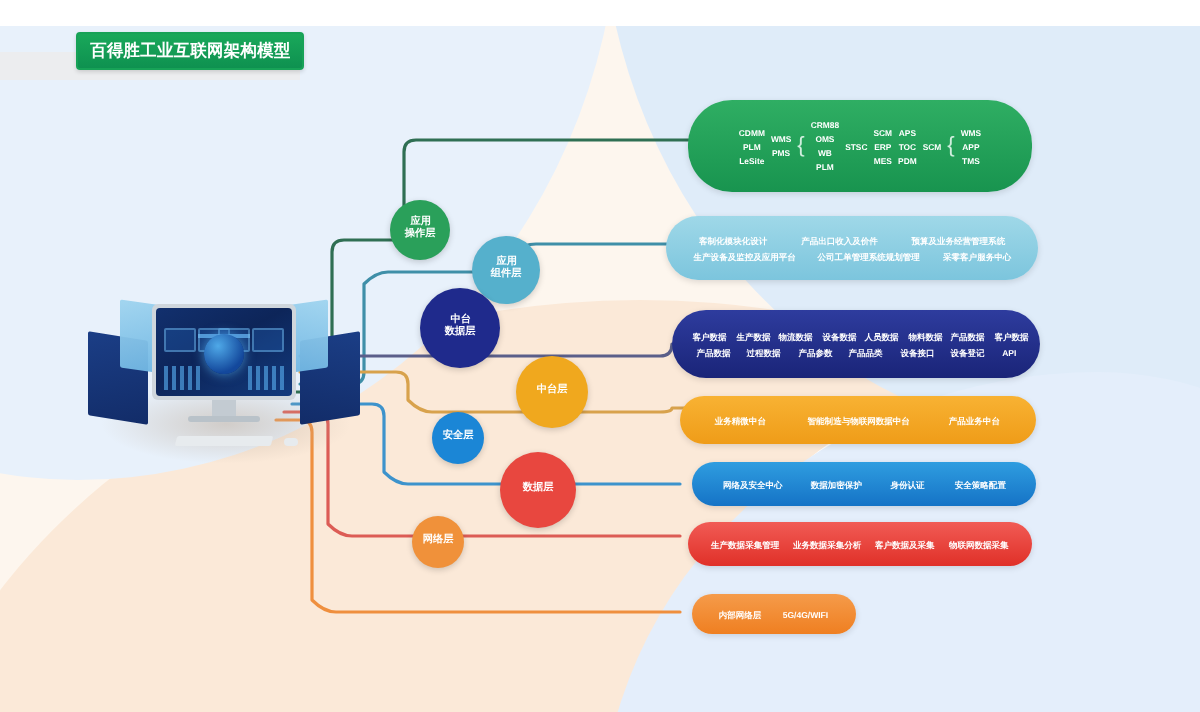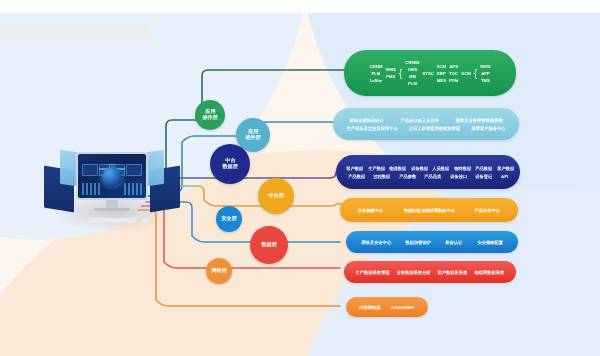--- a/index.html
+++ b/index.html
@@ -105,20 +105,23 @@
   <div class="bg-layer">
     <div class="bg-cream"></div>
     <div class="bg-white-wave"></div>
     <div class="bg-blue-tl"></div>
     <div class="bg-blue-tr"></div>
     <div class="bg-blue-br"></div>
     <div class="bg-topbar"></div>
     <div class="bg-grey-strip"></div>
   </div>
 
+  <div class="title-banner">
+    <span>百得胜工业互联网架构模型</span>
+  </div>
 
   <div class="device">
     <div class="dev-shadow"></div>
     <div class="panel far-l"></div>
     <div class="panel near-l"></div>
     <div class="panel far-r"></div>
     <div class="panel near-r"></div>
     <div class="monitor">
       <div class="screen">
         <div class="hdr"><i></i></div>

